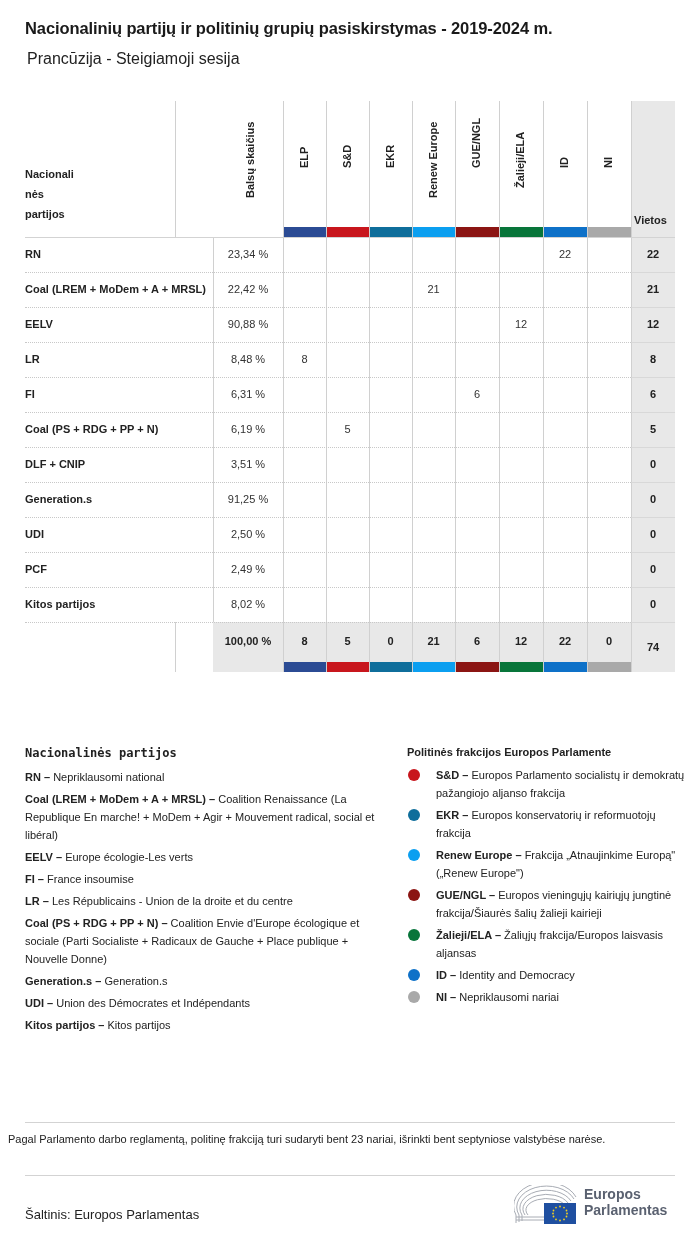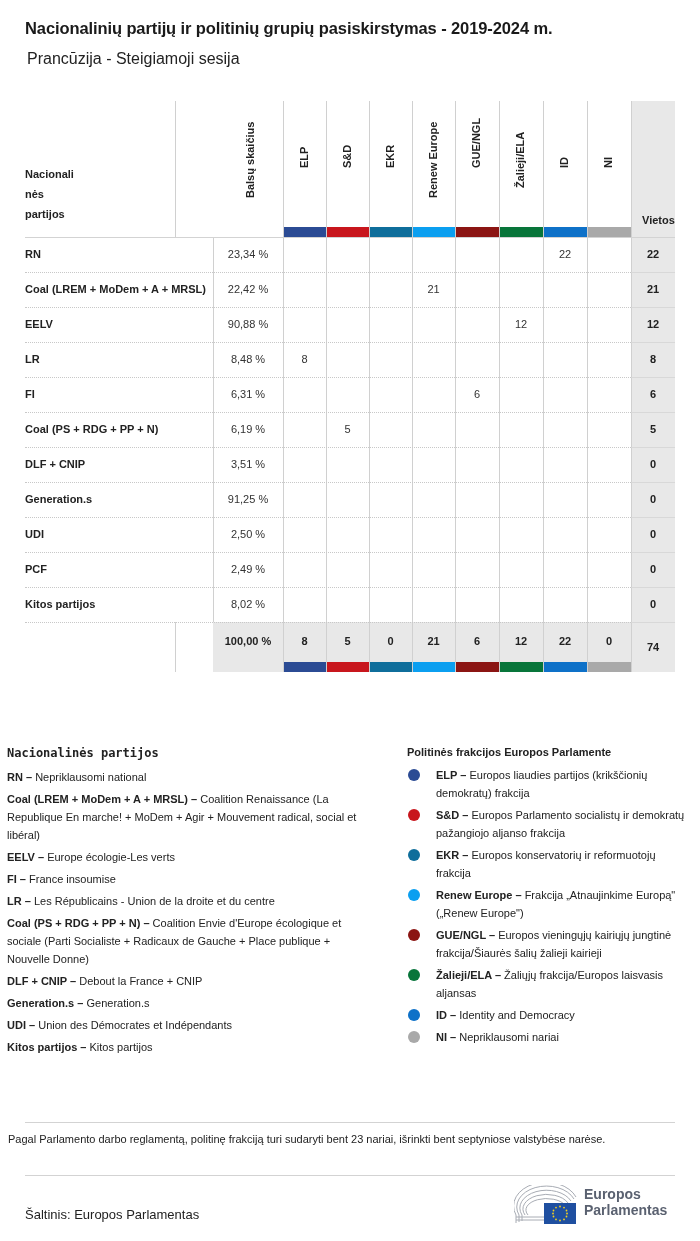--- a/index.html
+++ b/index.html
@@ -12,34 +12,34 @@
   
   .tbl { position: absolute; left: 0; top: 0; width: 700px; height: 700px; }
   .vline { position: absolute; width: 1px; background: #d0d0d0; }
   .hline-solid { position: absolute; height: 1px; background: #d3d3d3; }
   .hline-dot { position: absolute; height: 0; border-top: 1px dotted #c8c8c8; }
   .gray-col { position: absolute; background: #e8e8e8; }
 
   .hdr-party { position: absolute; left: 25px; top: 164px; font-size: 11px; font-weight: bold; line-height: 20px; color: #222; }
   .vhdr { position: absolute; font-size: 11px; font-weight: bold; color: #222; white-space: nowrap;
           transform: rotate(-90deg); transform-origin: left top; }
-  .hdr-seats { position: absolute; left: 634px; top: 214px; font-size: 11px; font-weight: bold; color: #222; margin-left: 8px; }
+  .hdr-seats { position: absolute; left: 634px; top: 214px; font-size: 11px; font-weight: bold; color: #222; }
 
   .bar { position: absolute; height: 10px; }
 
   .row-name { position: absolute; left: 25px; font-size: 11px; font-weight: bold; color: #222; white-space: nowrap; }
   .row-pct { position: absolute; left: 213px; width: 70px; text-align: center; font-size: 11px; color: #333; }
   .row-cell { position: absolute; text-align: center; font-size: 11px; color: #333; }
   .row-total { position: absolute; left: 631px; width: 44px; text-align: center; font-size: 11px; font-weight: bold; color: #222; }
 
   .tot-pct { position: absolute; left: 213px; width: 70px; text-align: center; font-size: 11px; font-weight: bold; color: #222; }
   .tot-cell { position: absolute; text-align: center; font-size: 11px; font-weight: bold; color: #222; }
 
   
-  .leg-left { position: absolute; left: 7px; top: 746px; width: 360px; }
+  .leg-left { position: absolute; left: 25px; top: 746px; width: 360px; }
   .leg-left-title { font-family: "DejaVu Sans Mono", monospace; font-size: 12px; font-weight: bold; color: #222; margin-bottom: 8px; }
   .leg-left-item { font-size: 11px; line-height: 18px; color: #222; margin-bottom: 4px; }
   .leg-left-item b { font-weight: bold; }
 
   .leg-right { position: absolute; left: 407px; top: 746px; width: 280px; }
   .leg-right-title { font-size: 11px; font-weight: bold; color: #222; margin-bottom: 8px; }
   .leg-right-item { position: relative; padding-left: 29px; font-size: 11px; line-height: 18px; color: #222; margin-bottom: 4px; }
   .leg-dot { position: absolute; left: 1px; top: 3px; width: 12px; height: 12px; border-radius: 50%; }
 
   .footer-line { position: absolute; left: 25px; width: 650px; height: 1px; background: #d3d3d3; }
@@ -294,31 +294,29 @@
 
 <div class="leg-left">
   <div class="leg-left-title">Nacionalinės partijos</div>
   <div id="leg-left-items">
       <div class="leg-left-item"><b>RN</b><span style="font-weight: bold;"> – </span><span>Nepriklausomi national</span></div>
       <div class="leg-left-item"><b>Coal (LREM + MoDem + A + MRSL)</b><span style="font-weight: bold;"> – </span><span>Coalition Renaissance (La Republique En marche! + MoDem + Agir + Mouvement radical, social et libéral)</span></div>
       <div class="leg-left-item"><b>EELV</b><span style="font-weight: bold;"> – </span><span>Europe écologie-Les verts</span></div>
       <div class="leg-left-item"><b>FI</b><span style="font-weight: bold;"> – </span><span>France insoumise</span></div>
       <div class="leg-left-item"><b>LR</b><span style="font-weight: bold;"> – </span><span>Les Républicains - Union de la droite et du centre</span></div>
       <div class="leg-left-item"><b>Coal (PS + RDG + PP + N)</b><span style="font-weight: bold;"> – </span><span>Coalition Envie d'Europe écologique et sociale (Parti Socialiste + Radicaux de Gauche + Place publique + Nouvelle Donne)</span></div>
-      <div class="leg-left-item"><b>DLF + CNIP</b><span style="font-weight: bold;"> – </span><span>Debout la France + CNIP</span></div>
       <div class="leg-left-item"><b>Generation.s</b><span style="font-weight: bold;"> – </span><span>Generation.s</span></div>
       <div class="leg-left-item"><b>UDI</b><span style="font-weight: bold;"> – </span><span>Union des Démocrates et Indépendants</span></div>
       <div class="leg-left-item"><b>Kitos partijos</b><span style="font-weight: bold;"> – </span><span>Kitos partijos</span></div>
     </div>
 </div>
 
 <div class="leg-right">
   <div class="leg-right-title">Politinės frakcijos Europos Parlamente</div>
   <div id="leg-right-items">
-      <div class="leg-right-item"><span class="leg-dot" style="background:#2b4b94;"></span><b>ELP</b><span style="font-weight:bold;"> – </span><span>Europos liaudies partijos (krikščionių demokratų) frakcija</span></div>
       <div class="leg-right-item"><span class="leg-dot" style="background:#c8161d;"></span><b>S&amp;D</b><span style="font-weight:bold;"> – </span><span>Europos Parlamento socialistų ir demokratų pažangiojo aljanso frakcija</span></div>
       <div class="leg-right-item"><span class="leg-dot" style="background:#0f6e9b;"></span><b>EKR</b><span style="font-weight:bold;"> – </span><span>Europos konservatorių ir reformuotojų frakcija</span></div>
       <div class="leg-right-item"><span class="leg-dot" style="background:#0b9ff0;"></span><b>Renew Europe</b><span style="font-weight:bold;"> – </span><span>Frakcija „Atnaujinkime Europą" („Renew Europe")</span></div>
       <div class="leg-right-item"><span class="leg-dot" style="background:#8b1513;"></span><b>GUE/NGL</b><span style="font-weight:bold;"> – </span><span>Europos vieningųjų kairiųjų jungtinė frakcija/Šiaurės šalių žalieji kairieji</span></div>
       <div class="leg-right-item"><span class="leg-dot" style="background:#08753a;"></span><b>Žalieji/ELA</b><span style="font-weight:bold;"> – </span><span>Žaliųjų frakcija/Europos laisvasis aljansas</span></div>
       <div class="leg-right-item"><span class="leg-dot" style="background:#0e71c8;"></span><b>ID</b><span style="font-weight:bold;"> – </span><span>Identity and Democracy</span></div>
       <div class="leg-right-item"><span class="leg-dot" style="background:#a9a9a9;"></span><b>NI</b><span style="font-weight:bold;"> – </span><span>Nepriklausomi nariai</span></div>
     </div>
 </div>
 

